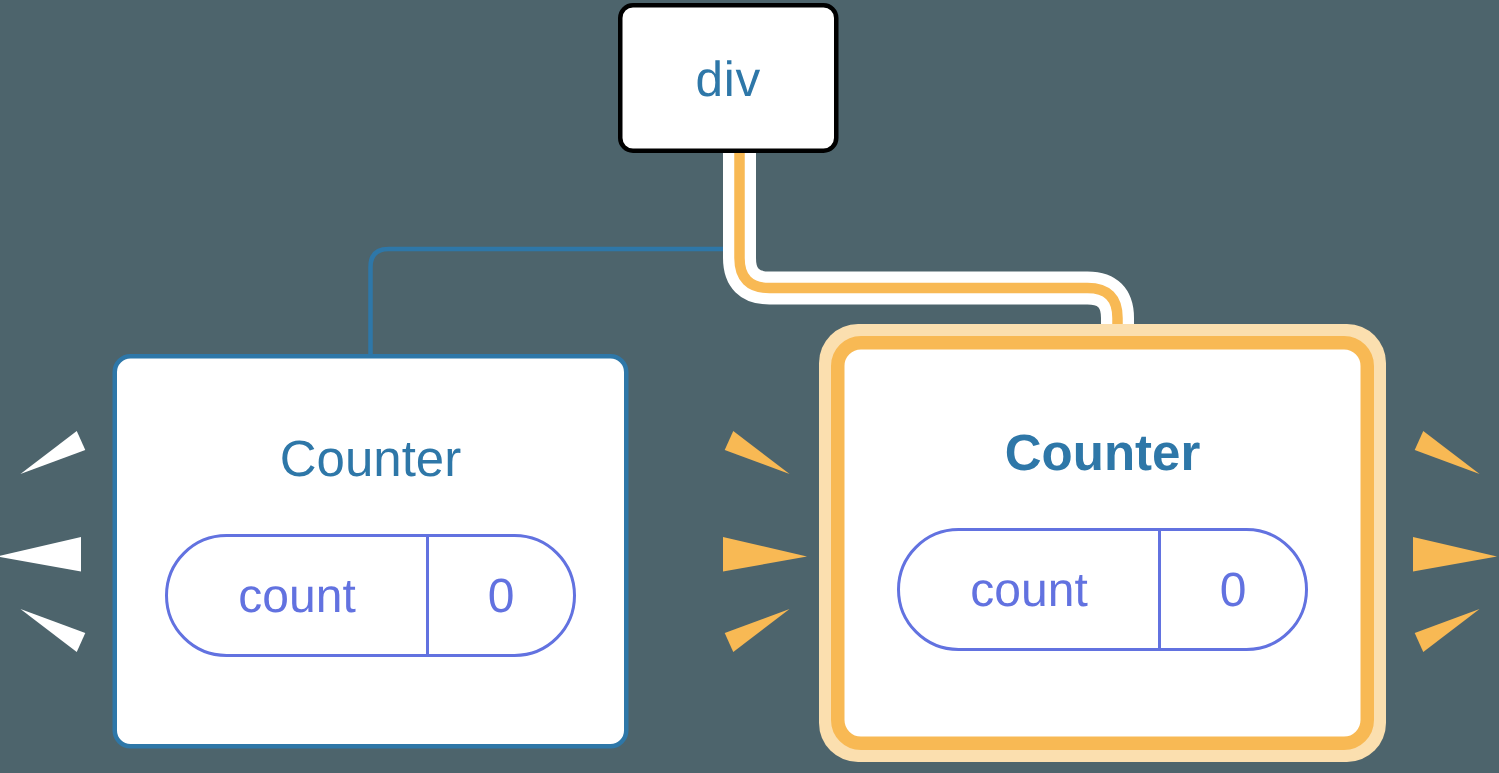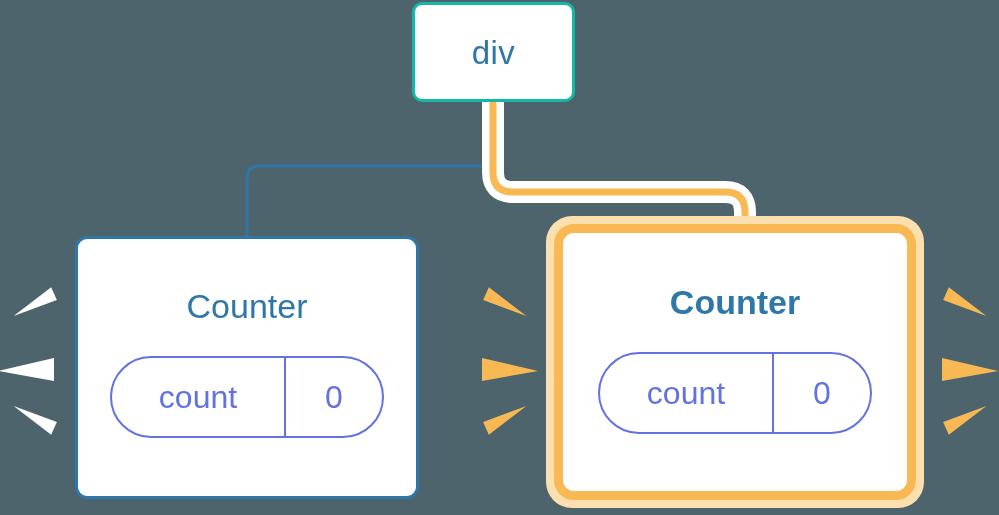--- a/index.html
+++ b/index.html
@@ -34,23 +34,23 @@
     box-sizing: border-box;
     display: flex;
     flex-direction: column;
     align-items: center;
   }
 
   
   #node-div {
     left: 412px;
     top: 2px;
-    width: 163px;
+    width: 147px;
     height: 100px;
-    border: 3px solid #14b8a6;
+    border: 3px solid #000000;
     border-radius: 10px;
     justify-content: center;
   }
   #node-div .node-title {
     font-size: 33px;
     color: #2e77a8;
     font-weight: 400;
     letter-spacing: 0.5px;
     line-height: 1;
   }

